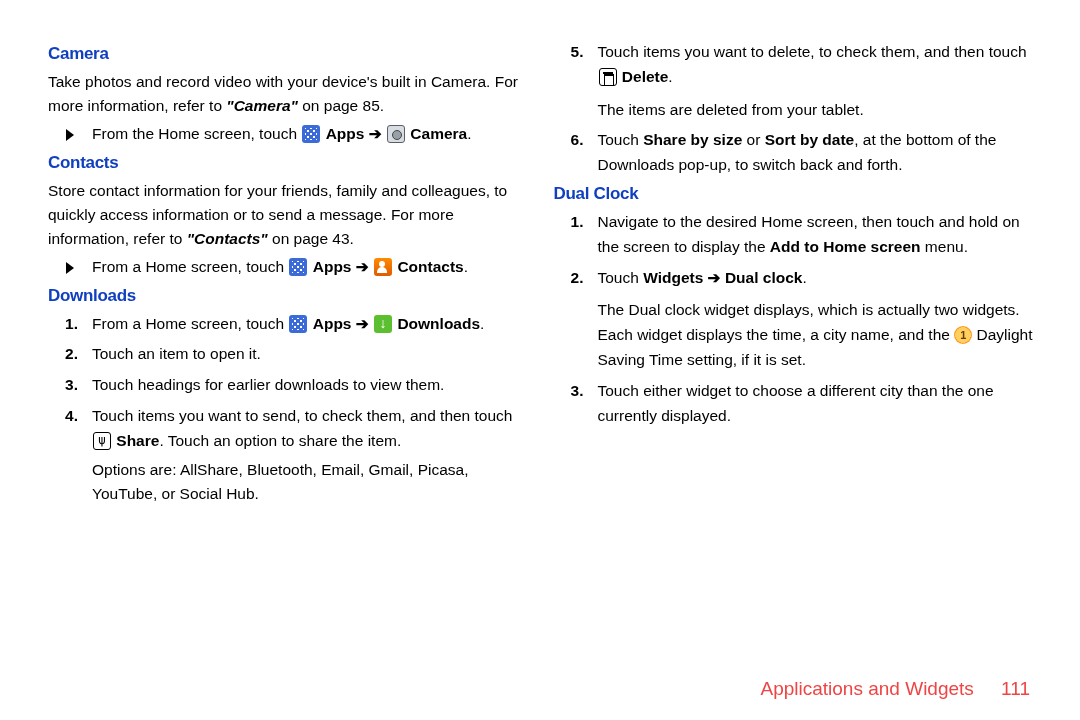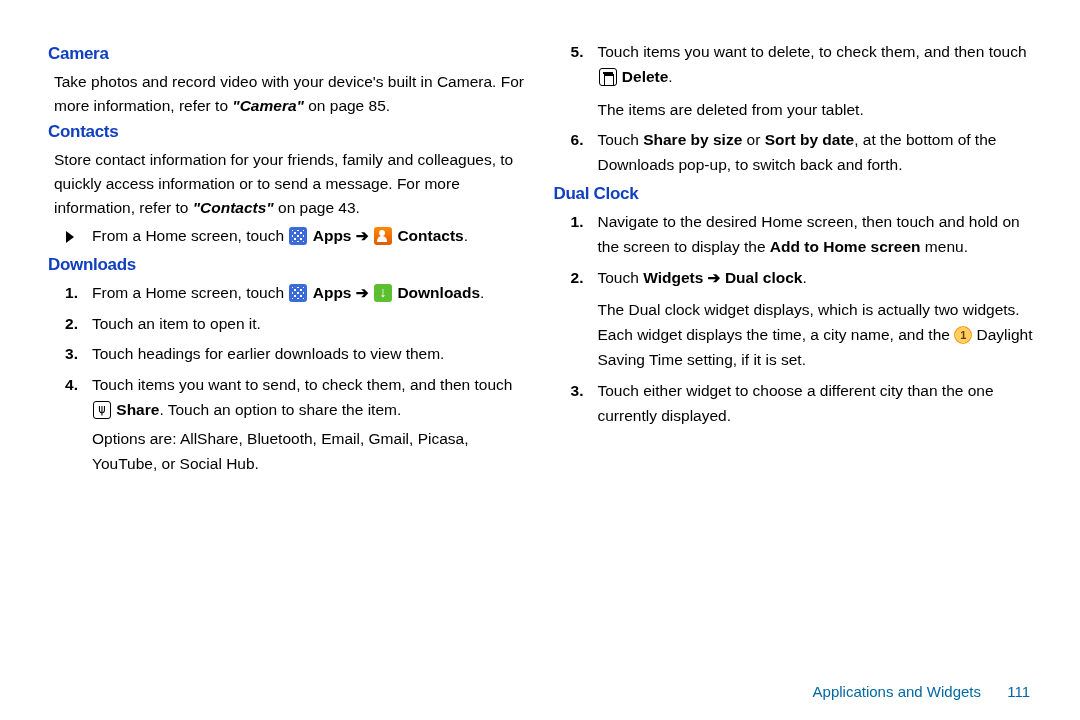--- a/index.html
+++ b/index.html
@@ -22,21 +22,20 @@
     color: #1040c0;
     font-weight: 900;
     font-size: 17px;
     margin-bottom: 6px;
     margin-top: 4px;
     letter-spacing: -0.3px;
   }
   p.body {
     line-height: 1.55;
     margin-bottom: 4px;
-    margin-left: 6px;
   }
   .step {
     display: flex;
     line-height: 1.6;
     margin-bottom: 6px;
   }
   .step .mk {
     width: 44px;
     flex: 0 0 44px;
     text-align: right;
@@ -104,35 +103,45 @@
     width:18px; height:18px; border-radius:50%;
     background:radial-gradient(circle,#ffd060 0 60%,#ff9a20 62% 100%);
     display:inline-block; vertical-align:-4px; position:relative;
   }
   .ico-dst::before {
     content:"1"; position:absolute; inset:0; text-align:center;
     font-size:11px; font-weight:700; line-height:18px; color:#6b3a00;
   }
   .footer {
     position:absolute; bottom:20px; right:50px;
-    font-size:15px; color:#0369a1;
+    font-size:19px; color:#ef4444;
   }
   .footer .pn { margin-left:22px; }
 </style>
 </head>
 <body>
 
 <div class="cols">
 
   <div class="col">
 
     <h3 class="sec">Camera</h3>
     <p class="body">
       <span>Take photos and record video with your device's built in Camera. For more information, refer to </span><span class="italicbold">"Camera"</span><span>  on page 85.</span>
     </p>
+    <div class="step">
+      <div class="mk"><span class="arrow-bullet"></span></div>
+      <div class="txt">
+        <span>From the Home screen, touch </span>
+        <span class="ico ico-apps"></span>
+        <span class="bold">Apps</span><span class="bold arrow-inline"> ➔ </span>
+        <span class="ico ico-camera"></span>
+        <span class="bold">Camera</span><span>.</span>
+      </div>
+    </div>
 
     <h3 class="sec">Contacts</h3>
     <p class="body">
       <span>Store contact information for your friends, family and colleagues, to quickly access information or to send a message. For more information, refer to </span><span class="italicbold">"Contacts"</span><span>  on page 43.</span>
     </p>
     <div class="step">
       <div class="mk"><span class="arrow-bullet"></span></div>
       <div class="txt">
         <span>From a Home screen, touch </span>
         <span class="ico ico-apps"></span>

